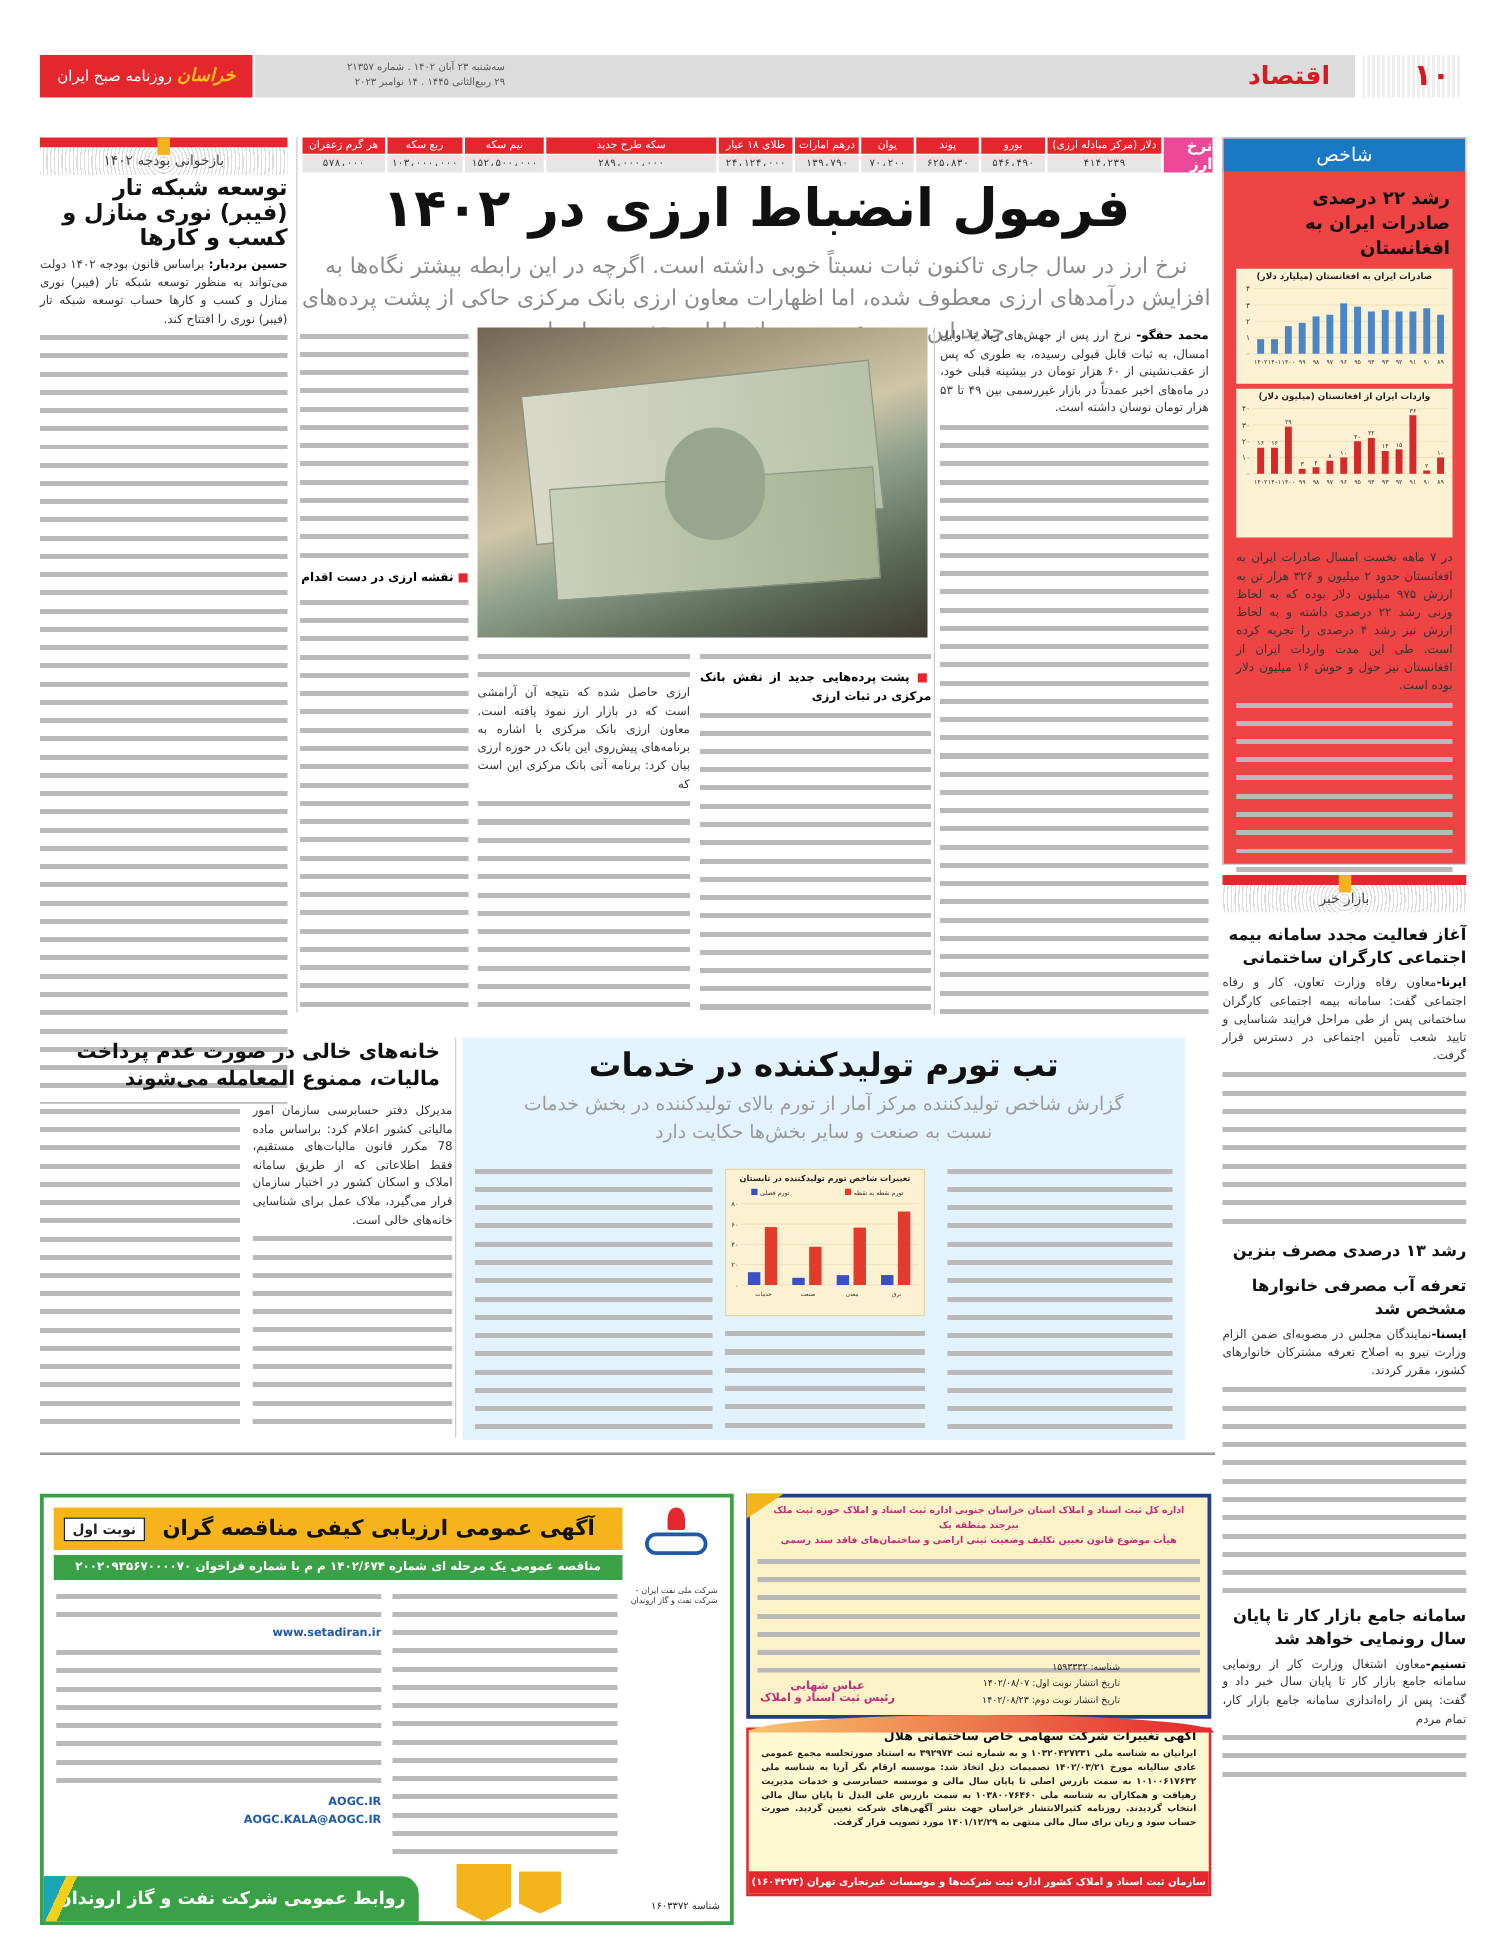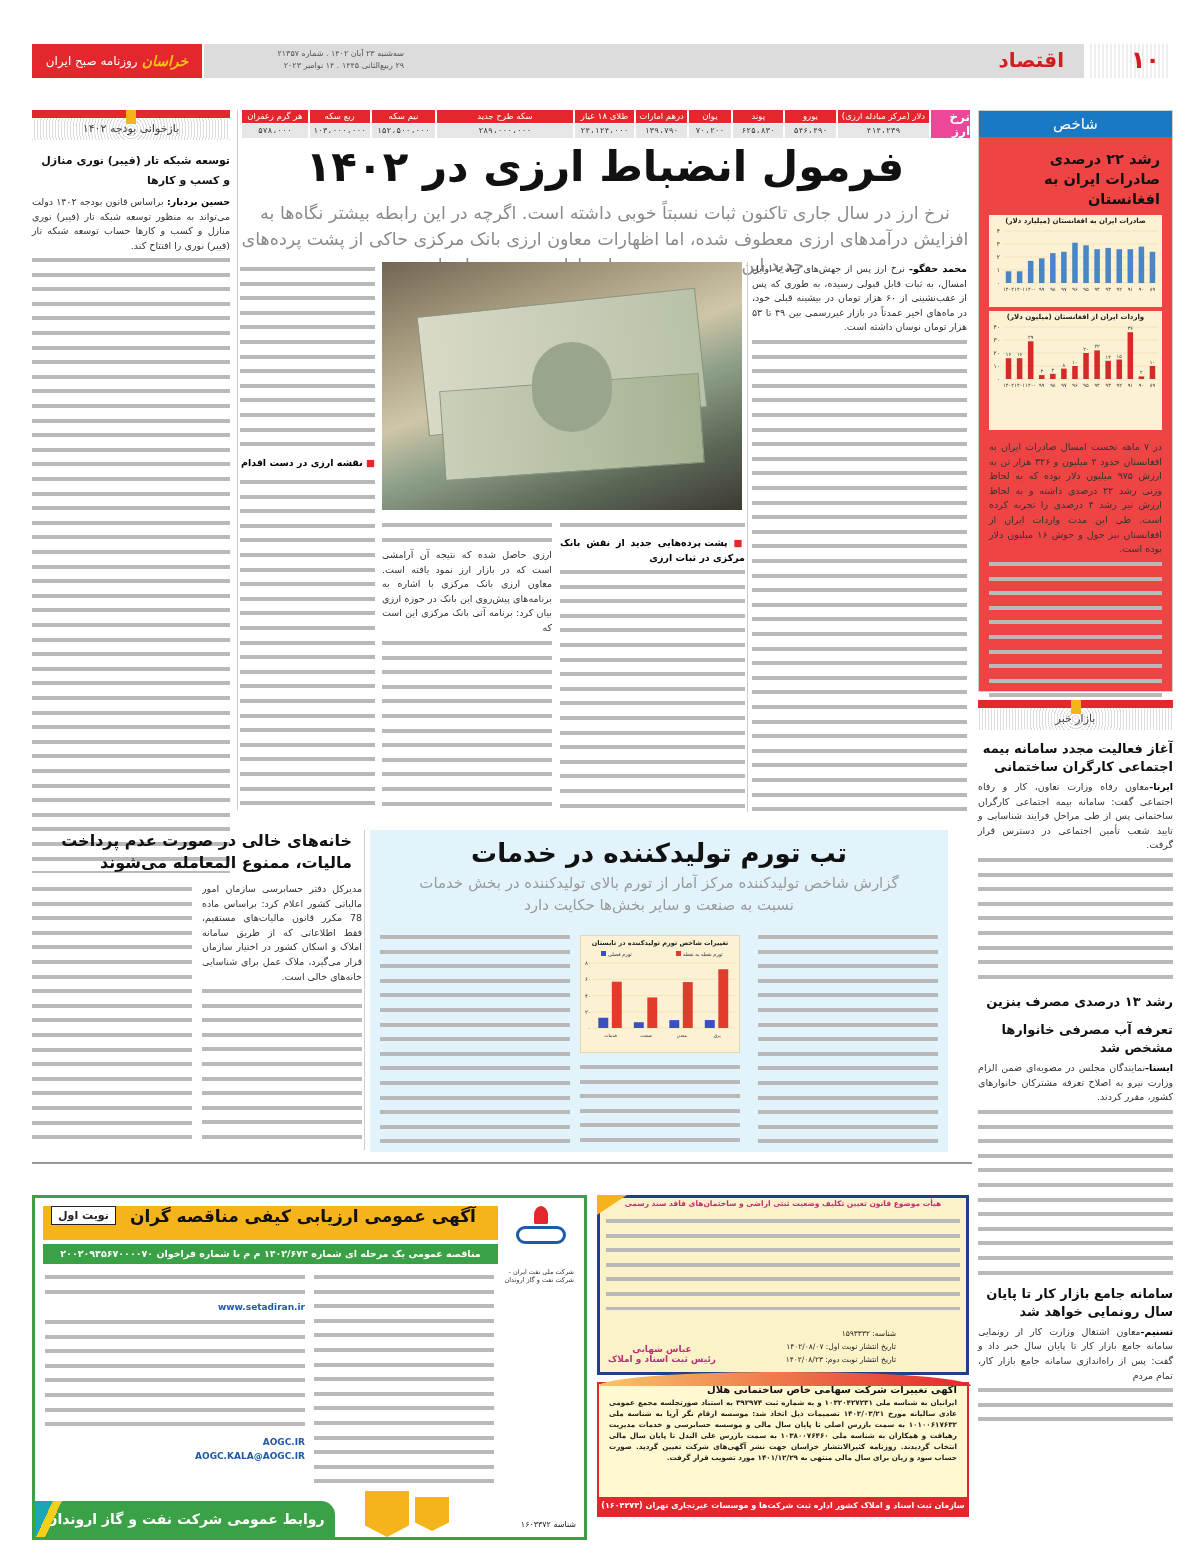--- a/index.html
+++ b/index.html
@@ -134,21 +134,21 @@
   <div class="fill-lines" style="height:340px;"></div>
 </div>
 <div class="abs" style="left:237px;top:110px;width:1px;height:700px;background:#ccc;"></div>
 
 <div class="abs leftcol">
   <div class="red-bar"></div>
   <div class="col-label-wrap">
     <div class="yellow-tab"></div>
     <div class="col-label">بازخوانی بودجه ۱۴۰۲</div>
   </div>
-  <div class="h-bold rtl" style="font-size:11px;line-height:20px;margin-top:11px;text-align:right;">توسعه شبکه تار (فیبر) نوری منازل و کسب و کارها</div>
+  <div class="h-bold rtl" style="font-size:18px;line-height:20px;margin-top:1px;text-align:right;">توسعه شبکه تار (فیبر) نوری منازل و کسب و کارها</div>
   <div class="body-text" style="margin-top:4px;">
     <b>حسین بردبار</b><b>: </b><span>براساس قانون بودجه ۱۴۰۲ دولت می‌تواند به منظور توسعه شبکه تار (فیبر) نوری منازل و کسب و کارها حساب توسعه شبکه تار (فیبر) نوری را افتتاح کند.</span>
     <div class="fill-lines" style="height:620px;"></div>
   </div>
 </div>
 
 <div class="abs shakhes">
   <div class="shakhes-hd">شاخص</div>
   <div class="h-bold rtl" style="font-size:14.5px;line-height:20px;padding:12px 12px 6px;text-align:right;">رشد ۲۲ درصدی صادرات ایران به افغانستان</div>
   <div class="mini-chart" style="height:92px;padding-top:2px;">
@@ -329,21 +329,21 @@
   </div>
 </div>
 <div class="abs" style="left:364px;top:830px;width:1px;height:320px;background:#ccc;"></div>
 <div class="abs" style="left:32px;top:1162px;width:940px;height:2px;background:#999;"></div>
 
 <div class="abs ad-box" style="left:32px;top:1195px;width:555px;height:345px;">
   <div style="position:absolute;right:8px;top:8px;width:70px;height:60px;text-align:center;">
     <div style="width:14px;height:18px;background:#e4272c;border-radius:50% 50% 10% 10%;margin:0 auto;"></div>
     <div style="width:50px;height:18px;margin:2px auto;border:3px solid #1e5aa8;border-radius:12px;"></div>
   </div>
-  <div style="position:absolute;left:8px;top:8px;width:455px;height:34px;background:#f5b41c;display:flex;align-items:flex-start;justify-content:space-between;padding:0 8px;">
+  <div style="position:absolute;left:8px;top:8px;width:455px;height:34px;background:#f5b41c;display:flex;align-items:center;justify-content:space-between;padding:0 8px;">
     <span style="background:#fff;border:1px solid #222;font-size:11px;font-weight:bold;padding:2px 6px;">نوبت اول</span>
     <span class="h-bold rtl" style="font-size:17px;">آگهی عمومی ارزیابی کیفی مناقصه گران</span>
     <span></span>
   </div>
   <div class="rtl" style="position:absolute;left:8px;top:46px;width:455px;height:20px;background:#3ba146;color:#fff;font-size:9.5px;font-weight:bold;text-align:center;line-height:20px;">مناقصه عمومی یک مرحله ای شماره ۱۴۰۲/۶۷۴ م م با شماره فراخوان ۲۰۰۲۰۹۳۵۶۷۰۰۰۰۷۰</div>
   <div class="rtl" style="position:absolute;right:10px;top:70px;width:70px;font-size:6.5px;color:#333;">شرکت ملی نفت ایران - شرکت نفت و گاز اروندان</div>
   <div class="body-text fill-lines" style="position:absolute;right:90px;top:72px;width:180px;height:220px;font-size:7px;"></div>
   <div class="body-text" style="position:absolute;left:10px;top:72px;width:260px;height:220px;font-size:7px;">
     <div class="fill-lines" style="height:30px;"></div>
     <div style="color:#1e5aa8;font-weight:bold;font-size:9px;">www.setadiran.ir</div>
@@ -353,20 +353,21 @@
   </div>
   <div style="position:absolute;left:0;bottom:0;width:300px;height:36px;background:#3ba146;border-radius:0 14px 0 0;color:#fff;font-size:14px;font-weight:bold;text-align:center;line-height:36px;direction:rtl;">روابط عمومی شرکت نفت و گاز اروندان</div>
   <div style="position:absolute;left:0;bottom:0;width:28px;height:36px;background:linear-gradient(115deg,#1aa6b7 0 40%,#f5d01a 40% 60%,transparent 60%);"></div>
   <div style="position:absolute;left:330px;bottom:0;width:44px;height:46px;background:#f5b41c;clip-path:polygon(0 0,100% 0,100% 75%,50% 100%,0 75%);"></div>
   <div style="position:absolute;left:380px;bottom:6px;width:34px;height:34px;background:#f5b41c;clip-path:polygon(0 0,100% 0,100% 75%,50% 100%,0 75%);"></div>
   <div class="rtl" style="position:absolute;right:8px;bottom:8px;font-size:8px;">شناسه ۱۶۰۳۳۷۲</div>
 </div>
 
 <div class="abs" style="left:597px;top:1195px;width:372px;height:180px;border:3px solid #1e3f8a;background:#fbf2c8;">
   <div style="position:absolute;left:-3px;top:-3px;width:30px;height:20px;background:#f5b41c;clip-path:polygon(0 0,100% 0,0 100%);"></div>
+  <div class="rtl" style="color:#c22a7a;font-size:7.5px;font-weight:bold;text-align:center;line-height:12px;margin-top:4px;padding:0 18px;">اداره کل ثبت اسناد و املاک استان خراسان جنوبی اداره ثبت اسناد و املاک حوزه ثبت ملک بیرجند منطقه یک</div>
   <div class="rtl" style="color:#c22a7a;font-size:7.5px;font-weight:bold;text-align:center;line-height:12px;">هیأت موضوع قانون تعیین تکلیف وضعیت ثبتی اراضی و ساختمان‌های فاقد سند رسمی</div>
   <div class="fill-lines" style="margin:4px 6px;height:96px;"></div>
   <div style="position:absolute;left:8px;bottom:8px;color:#c22a7a;font-size:9px;font-weight:bold;text-align:center;" class="rtl">
     <div>عباس شهابی</div>
     <div>رئیس ثبت اسناد و املاک</div>
   </div>
   <div class="rtl" style="position:absolute;right:70px;bottom:6px;font-size:7.5px;line-height:13px;">
     <div>شناسه: ۱۵۹۳۳۳۲</div>
     <div>تاریخ انتشار نوبت اول: ۱۴۰۲/۰۸/۰۷</div>
     <div>تاریخ انتشار نوبت دوم: ۱۴۰۲/۰۸/۲۳</div>

